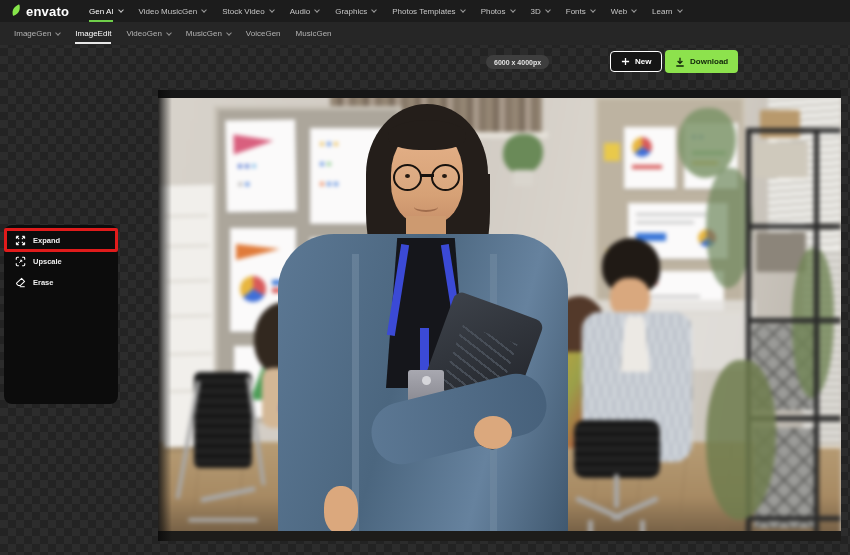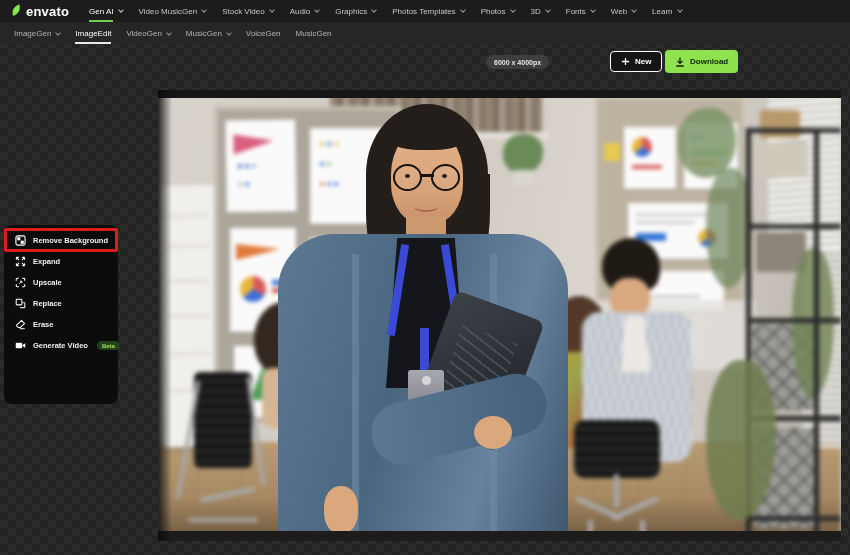--- a/index.html
+++ b/index.html
@@ -466,64 +466,40 @@
   </div>
 
   <div class="ab edge-top"></div>
   <div class="ab edge-bottom"></div>
   <div class="ab edge-left"></div>
 </div>
 
 <div class="ab toolpanel">
   <div class="red-box"></div>
 
-  <div class="toolrow">
-    <svg width="11" height="11" viewBox="0 0 12 12">
-      <rect x="1" y="1" width="10" height="10" rx="2" fill="none" stroke="#fff" stroke-width="1.2"></rect>
-      <rect x="2.4" y="2.4" width="3.4" height="3.4" fill="#fff"></rect>
-      <rect x="6.2" y="6.2" width="3.4" height="3.4" fill="#fff"></rect>
-    </svg>
-    <span>Remove Background</span>
-  </div>
 
   <div class="toolrow">
     <svg width="11" height="11" viewBox="0 0 12 12">
       <path d="M1.5 1.5l3 3M1.5 1.5h2.6M1.5 1.5v2.6M10.5 1.5l-3 3M10.5 1.5H7.9M10.5 1.5v2.6M1.5 10.5l3-3M1.5 10.5h2.6M1.5 10.5V7.9M10.5 10.5l-3-3M10.5 10.5H7.9M10.5 10.5V7.9" fill="none" stroke="#fff" stroke-width="1.1"></path>
     </svg>
     <span>Expand</span>
   </div>
 
   <div class="toolrow">
     <svg width="11" height="11" viewBox="0 0 12 12">
       <path d="M1.4 4.2V2.4a1 1 0 0 1 1-1h1.8M7.8 1.4h1.8a1 1 0 0 1 1 1v1.8M10.6 7.8v1.8a1 1 0 0 1-1 1H7.8M4.2 10.6H2.4a1 1 0 0 1-1-1V7.8" fill="none" stroke="#fff" stroke-width="1.2"></path>
       <path d="M4.6 7.4L7.4 4.6M7.4 4.6H5.4M7.4 4.6v2" fill="none" stroke="#fff" stroke-width="1"></path>
     </svg>
     <span>Upscale</span>
   </div>
 
-  <div class="toolrow">
-    <svg width="11" height="11" viewBox="0 0 12 12">
-      <rect x="1.3" y="1.3" width="6.2" height="6.2" rx="1" fill="none" stroke="#fff" stroke-width="1.1"></rect>
-      <path d="M10.7 5.4v4.3a1 1 0 0 1-1 1H5.4" fill="none" stroke="#fff" stroke-width="1.1"></path>
-      <path d="M9.4 4l1.3 1.4L12 4" transform="translate(-1.3 .2)" fill="none" stroke="#fff" stroke-width="1"></path>
-    </svg>
-    <span>Replace</span>
-  </div>
 
   <div class="toolrow">
     <svg width="11" height="11" viewBox="0 0 12 12">
       <path d="M7.2 1.6l3.2 3.2-4.6 4.6H3.6L2 7.8a1 1 0 0 1 0-1.4l5.2-4.8z" fill="none" stroke="#fff" stroke-width="1.1"></path>
       <path d="M5.2 10.6h5.4" stroke="#fff" stroke-width="1.1"></path>
     </svg>
     <span>Erase</span>
   </div>
 
 
 
-  <div class="toolrow">
-    <svg width="11" height="11" viewBox="0 0 12 12">
-      <rect x="0.8" y="3" width="7" height="6" rx="1.2" fill="#fff"></rect>
-      <path d="M8.2 5.4l3-1.8v4.8l-3-1.8z" fill="#fff"></path>
-    </svg>
-    <span>Generate Video</span>
-    <span class="beta">Beta</span>
-  </div>
 </div>
 
 </body></html>

